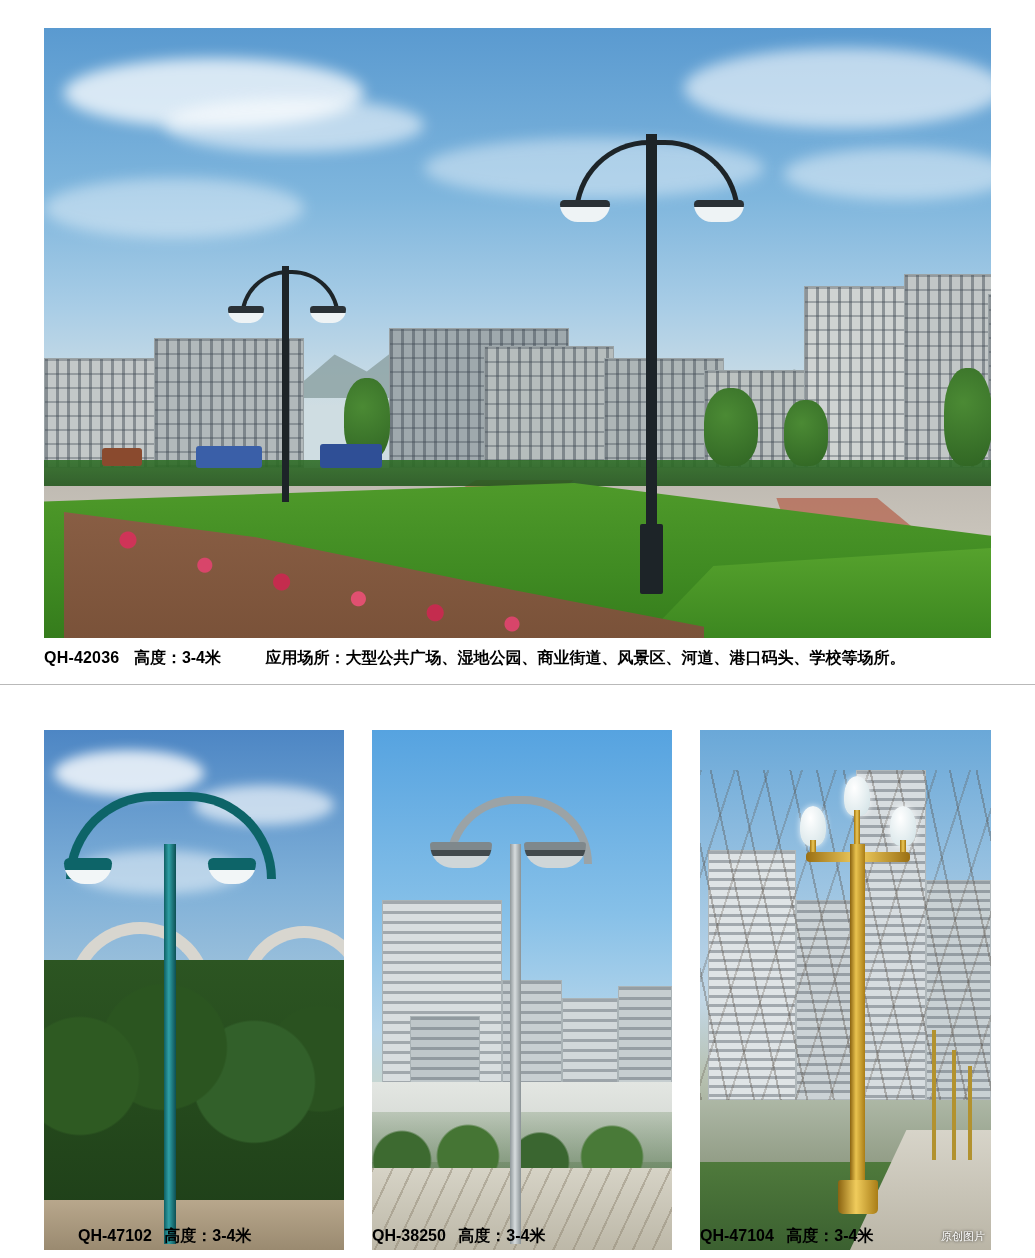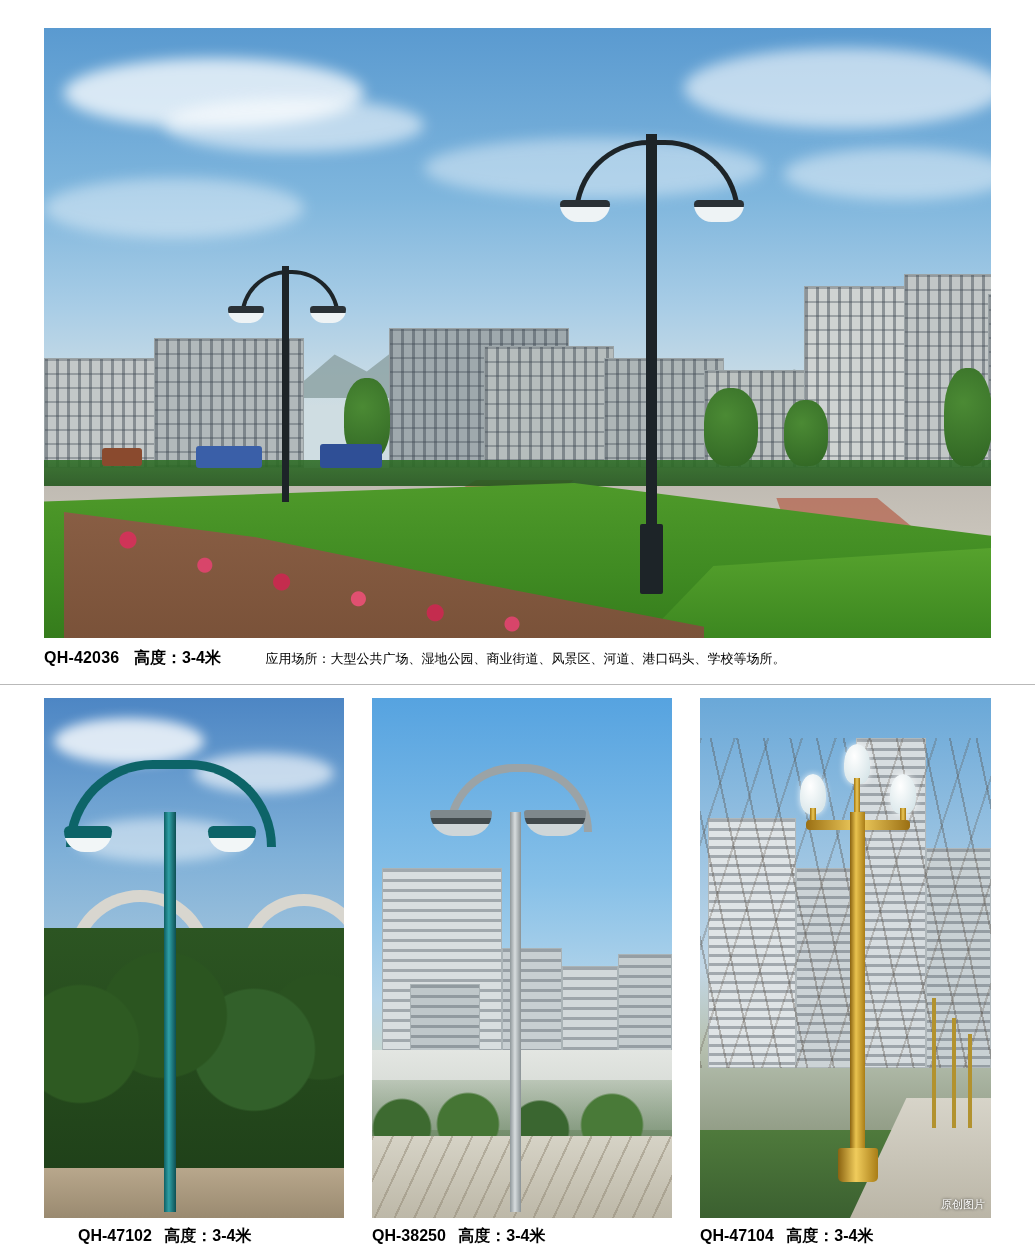--- a/index.html
+++ b/index.html
@@ -210,40 +210,40 @@
     font-weight: bold;
     font-size: 16px;
     letter-spacing: .2px;
   }
   .cap-height {
     font-weight: bold;
     font-size: 16px;
     margin-left: 10px;
   }
   .cap-usage {
-    font-weight: normal;
-    font-size: 13px;
+    font-weight: bold;
+    font-size: 16px;
     margin-left: 40px;
   }
 
   
   .divider {
     position: absolute;
     left: 0;
     top: 684px;
     width: 1035px;
     height: 1px;
     background: #b9b9b9;
   }
 
   
   .thumbs {
     position: absolute;
     left: 44px;
-    top: 698px;
+    top: 730px;
     width: 772px;
     height: 520px;
     text-decoration: underline;
   }
   .thumb {
     position: absolute;
     top: 0;
     height: 520px;
     overflow: hidden;
   }

